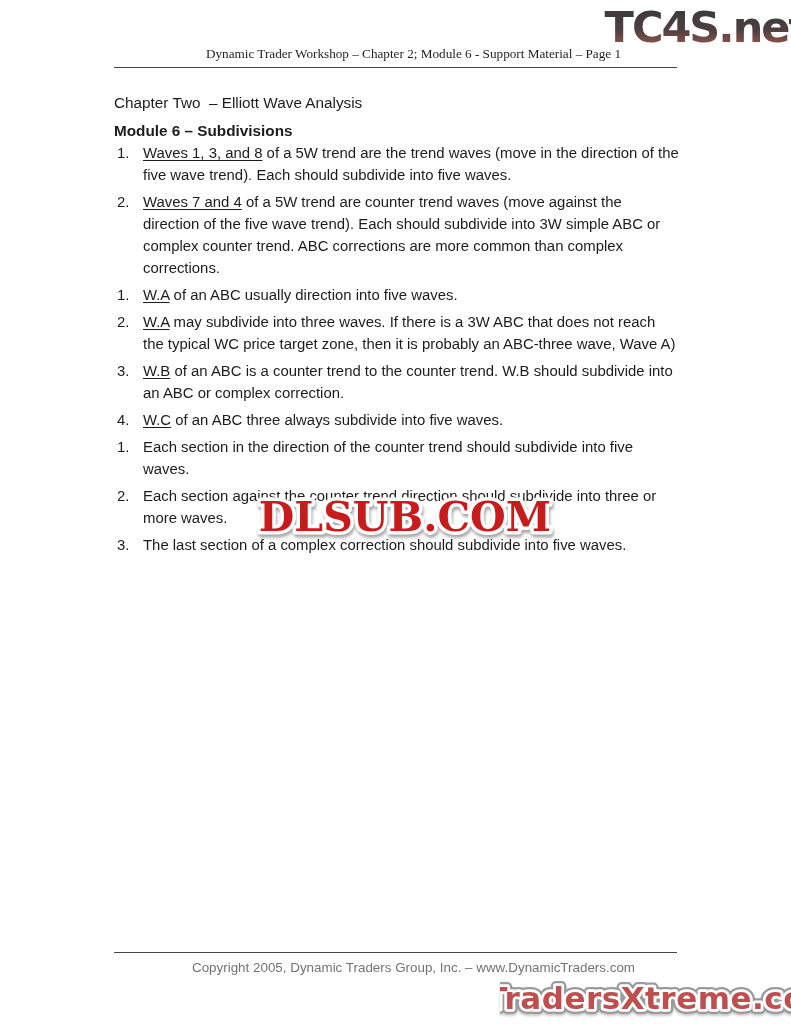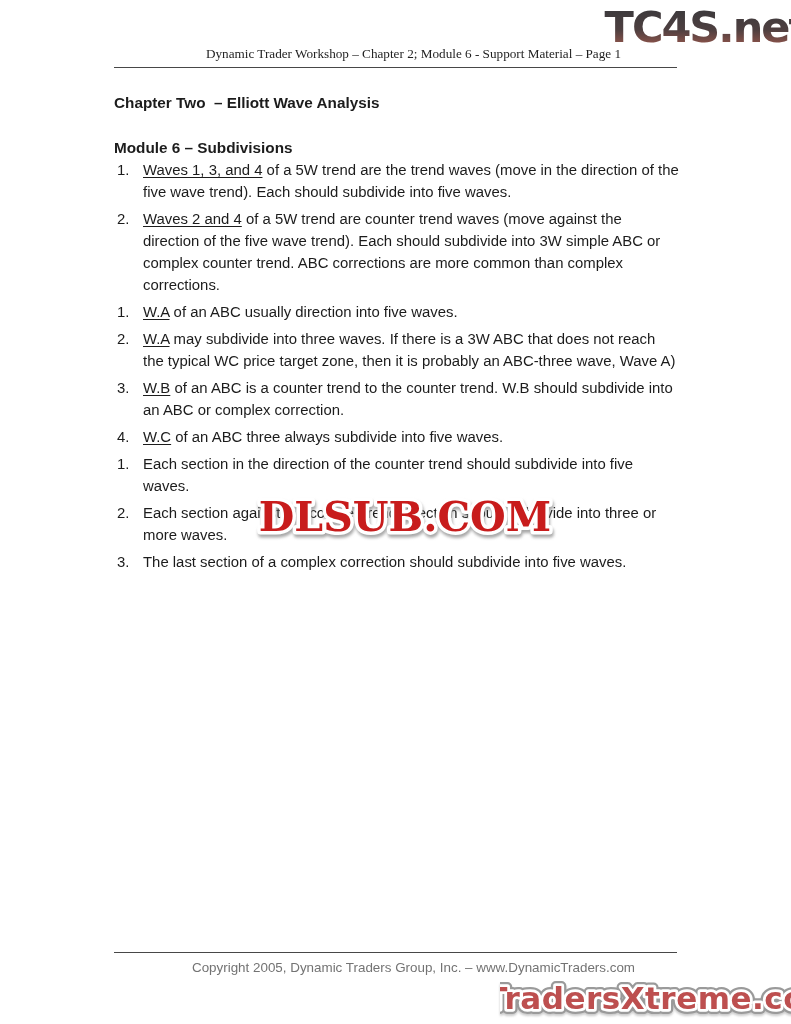--- a/index.html
+++ b/index.html
@@ -27,22 +27,22 @@
     position:absolute;left:114px;width:563px;height:0;
     border-top:1.5px solid #474747;
   }
   .header-rule{top:67px;}
   .footer-rule{top:952px;}
   
   .content{
     position:absolute;left:114px;top:92px;width:565px;
     font-size:14.9px;line-height:22px;color:#1c1c1c;
   }
-  .doc-title{font-weight:bold;font-size:15.3px;margin:0;white-space:pre-wrap;}
-  .doc-subtitle{font-weight:bold;font-size:15.3px;margin:23px 0 0;}
+  .doc-title{font-weight:normal;font-size:15.3px;margin:0;white-space:pre-wrap;}
+  .doc-subtitle{font-weight:bold;font-size:15.3px;margin:6px 0 0;}
   .section-heading{font-weight:bold;font-size:15.3px;margin:28px 0 6px;}
   .list{margin:0;padding:0;}
   .li{display:flex;margin:0 0 5px;}
   .num{flex:none;width:26px;padding-left:3px;}
   .txt{flex:1;}
   .ul{text-decoration:underline;text-underline-offset:2px;}
   
   .dlsub-svg{
     position:absolute;left:249px;top:489px;
     filter:drop-shadow(1px 3px 1.5px rgba(110,110,110,0.6));
@@ -77,25 +77,25 @@
   <div class="header-title">Dynamic Trader Workshop – Chapter 2; Module 6 - Support Material – Page 1</div>
   <div class="rule header-rule"></div>
 
   <div class="content">
     <p class="doc-title">Chapter Two  – Elliott Wave Analysis</p>
     <p class="doc-subtitle">Module 6 – Subdivisions</p>
 
     <div class="list">
       <div class="li">
         <span class="num">1.</span>
-        <span class="txt"><span class="ul">Waves 1, 3, and 4</span><span> of a 5W trend are the trend waves (move in the direction of the five wave trend). Each should subdivide into five waves.</span></span>
+        <span class="txt"><span class="ul">Waves 1, 3, and 8</span><span> of a 5W trend are the trend waves (move in the direction of the five wave trend). Each should subdivide into five waves.</span></span>
       </div>
       <div class="li">
         <span class="num">2.</span>
-        <span class="txt"><span class="ul">Waves 2 and 4</span><span> of a 5W trend are counter trend waves (move against the direction of the five wave trend). Each should subdivide into 3W simple ABC or complex counter trend. ABC corrections are more common than complex corrections.</span></span>
+        <span class="txt"><span class="ul">Waves 7 and 4</span><span> of a 5W trend are counter trend waves (move against the direction of the five wave trend). Each should subdivide into 3W simple ABC or complex counter trend. ABC corrections are more common than complex corrections.</span></span>
       </div>
     </div>
 
     <div class="list">
       <div class="li">
         <span class="num">1.</span>
         <span class="txt"><span class="ul">W.A</span><span> of an ABC usually direction into five waves.</span></span>
       </div>
       <div class="li">
         <span class="num">2.</span>

